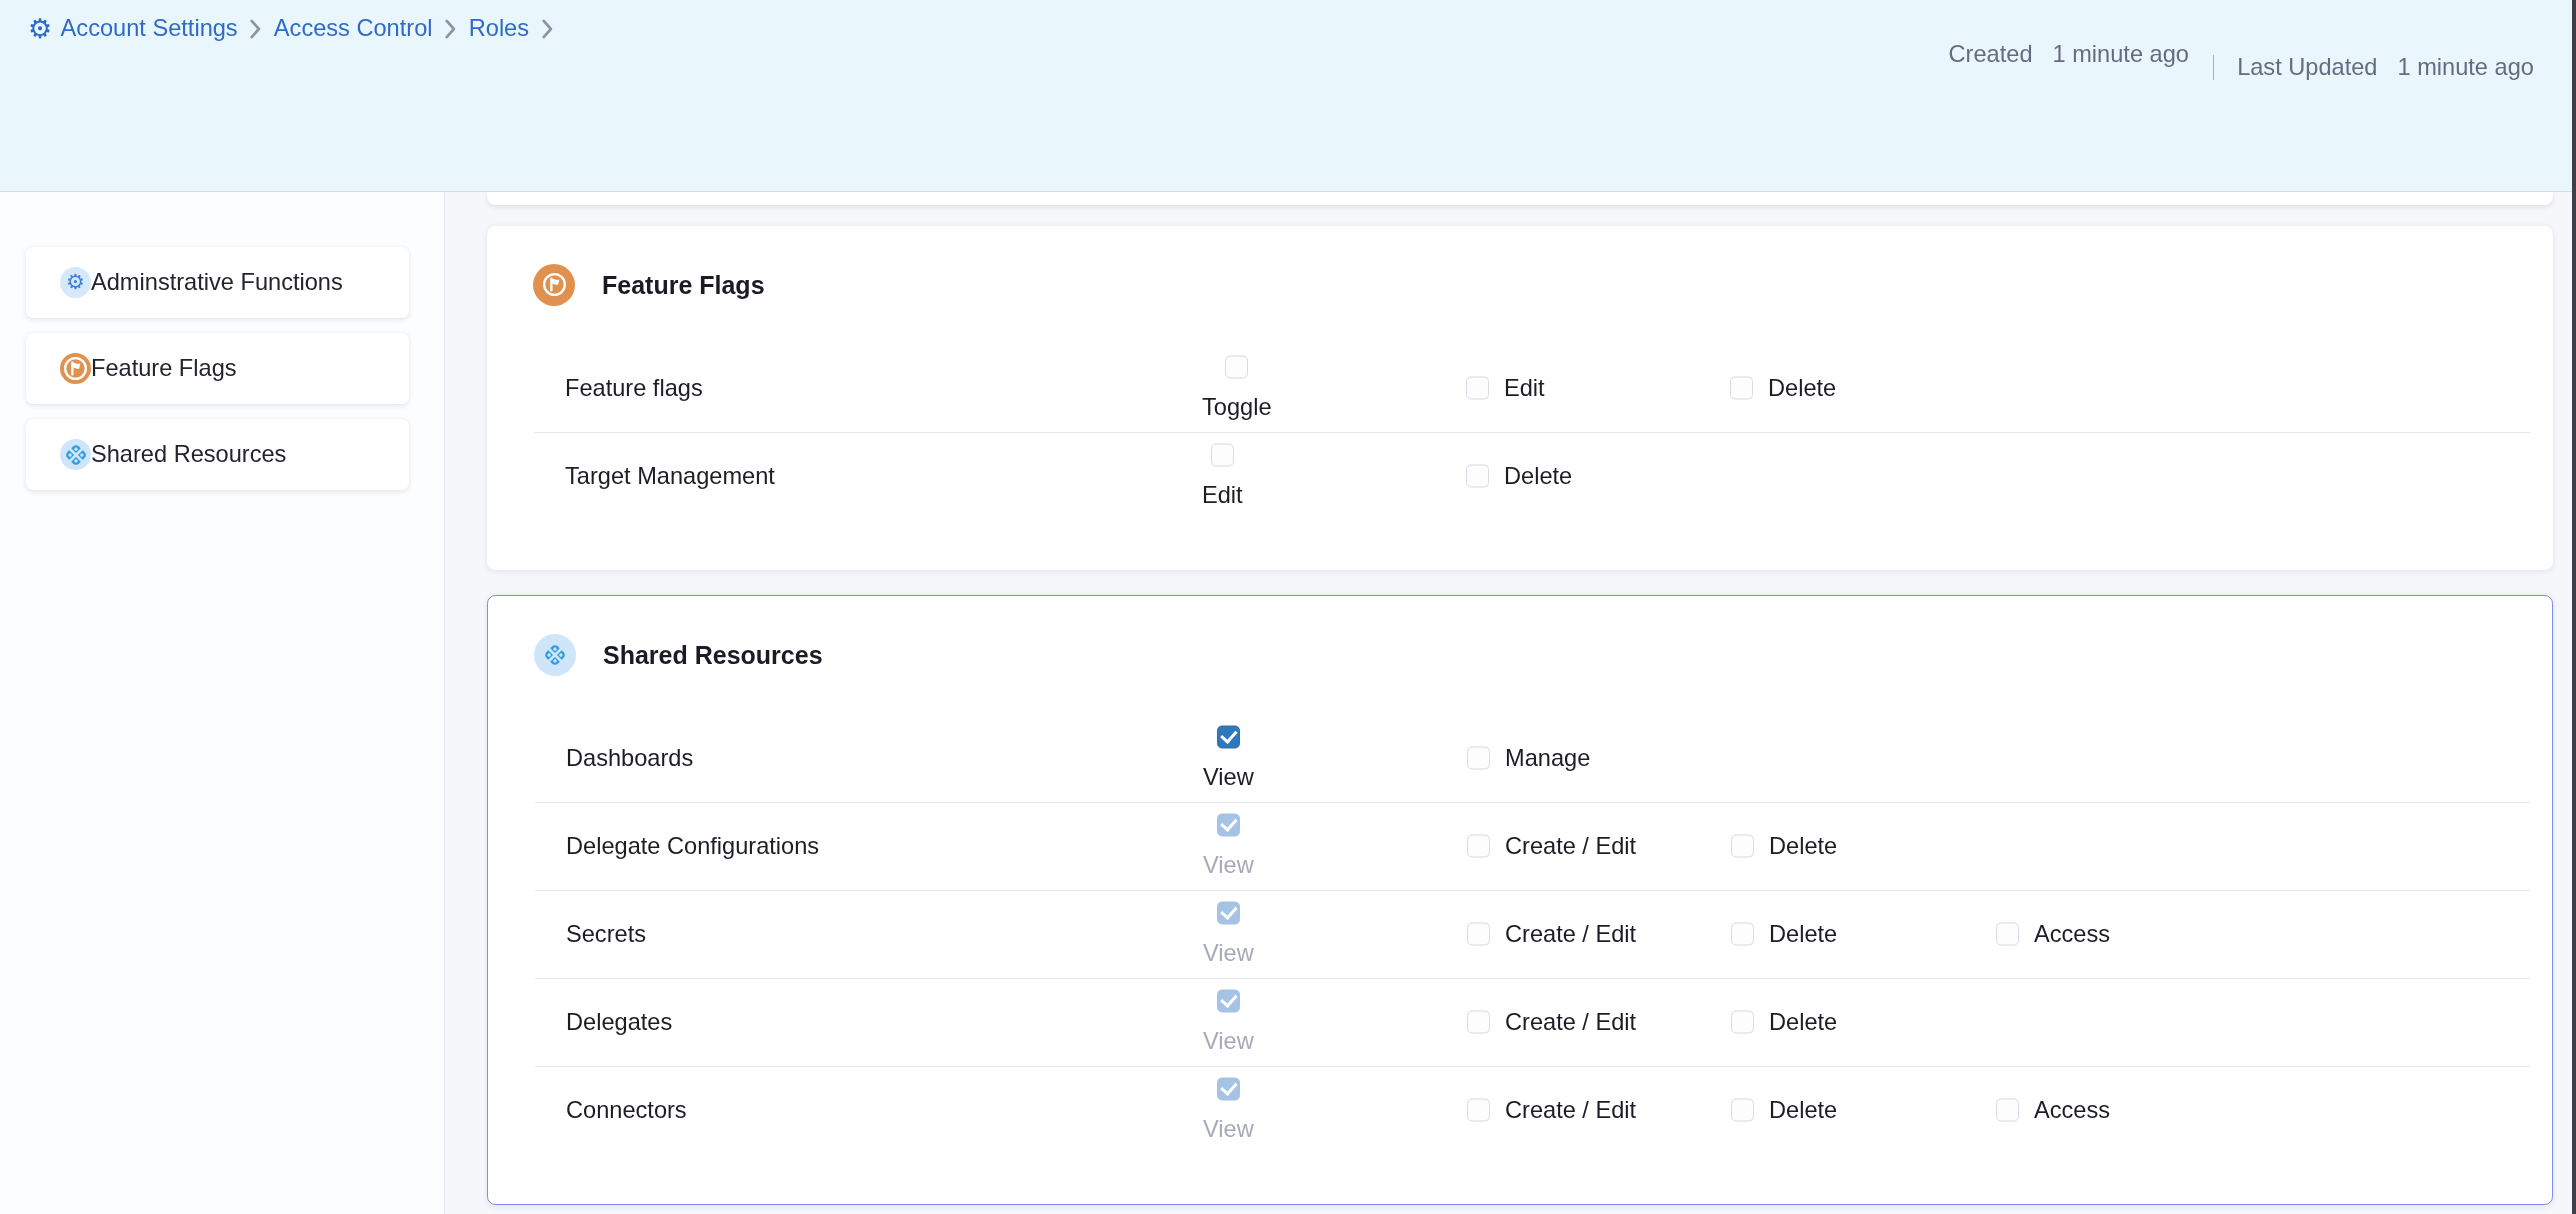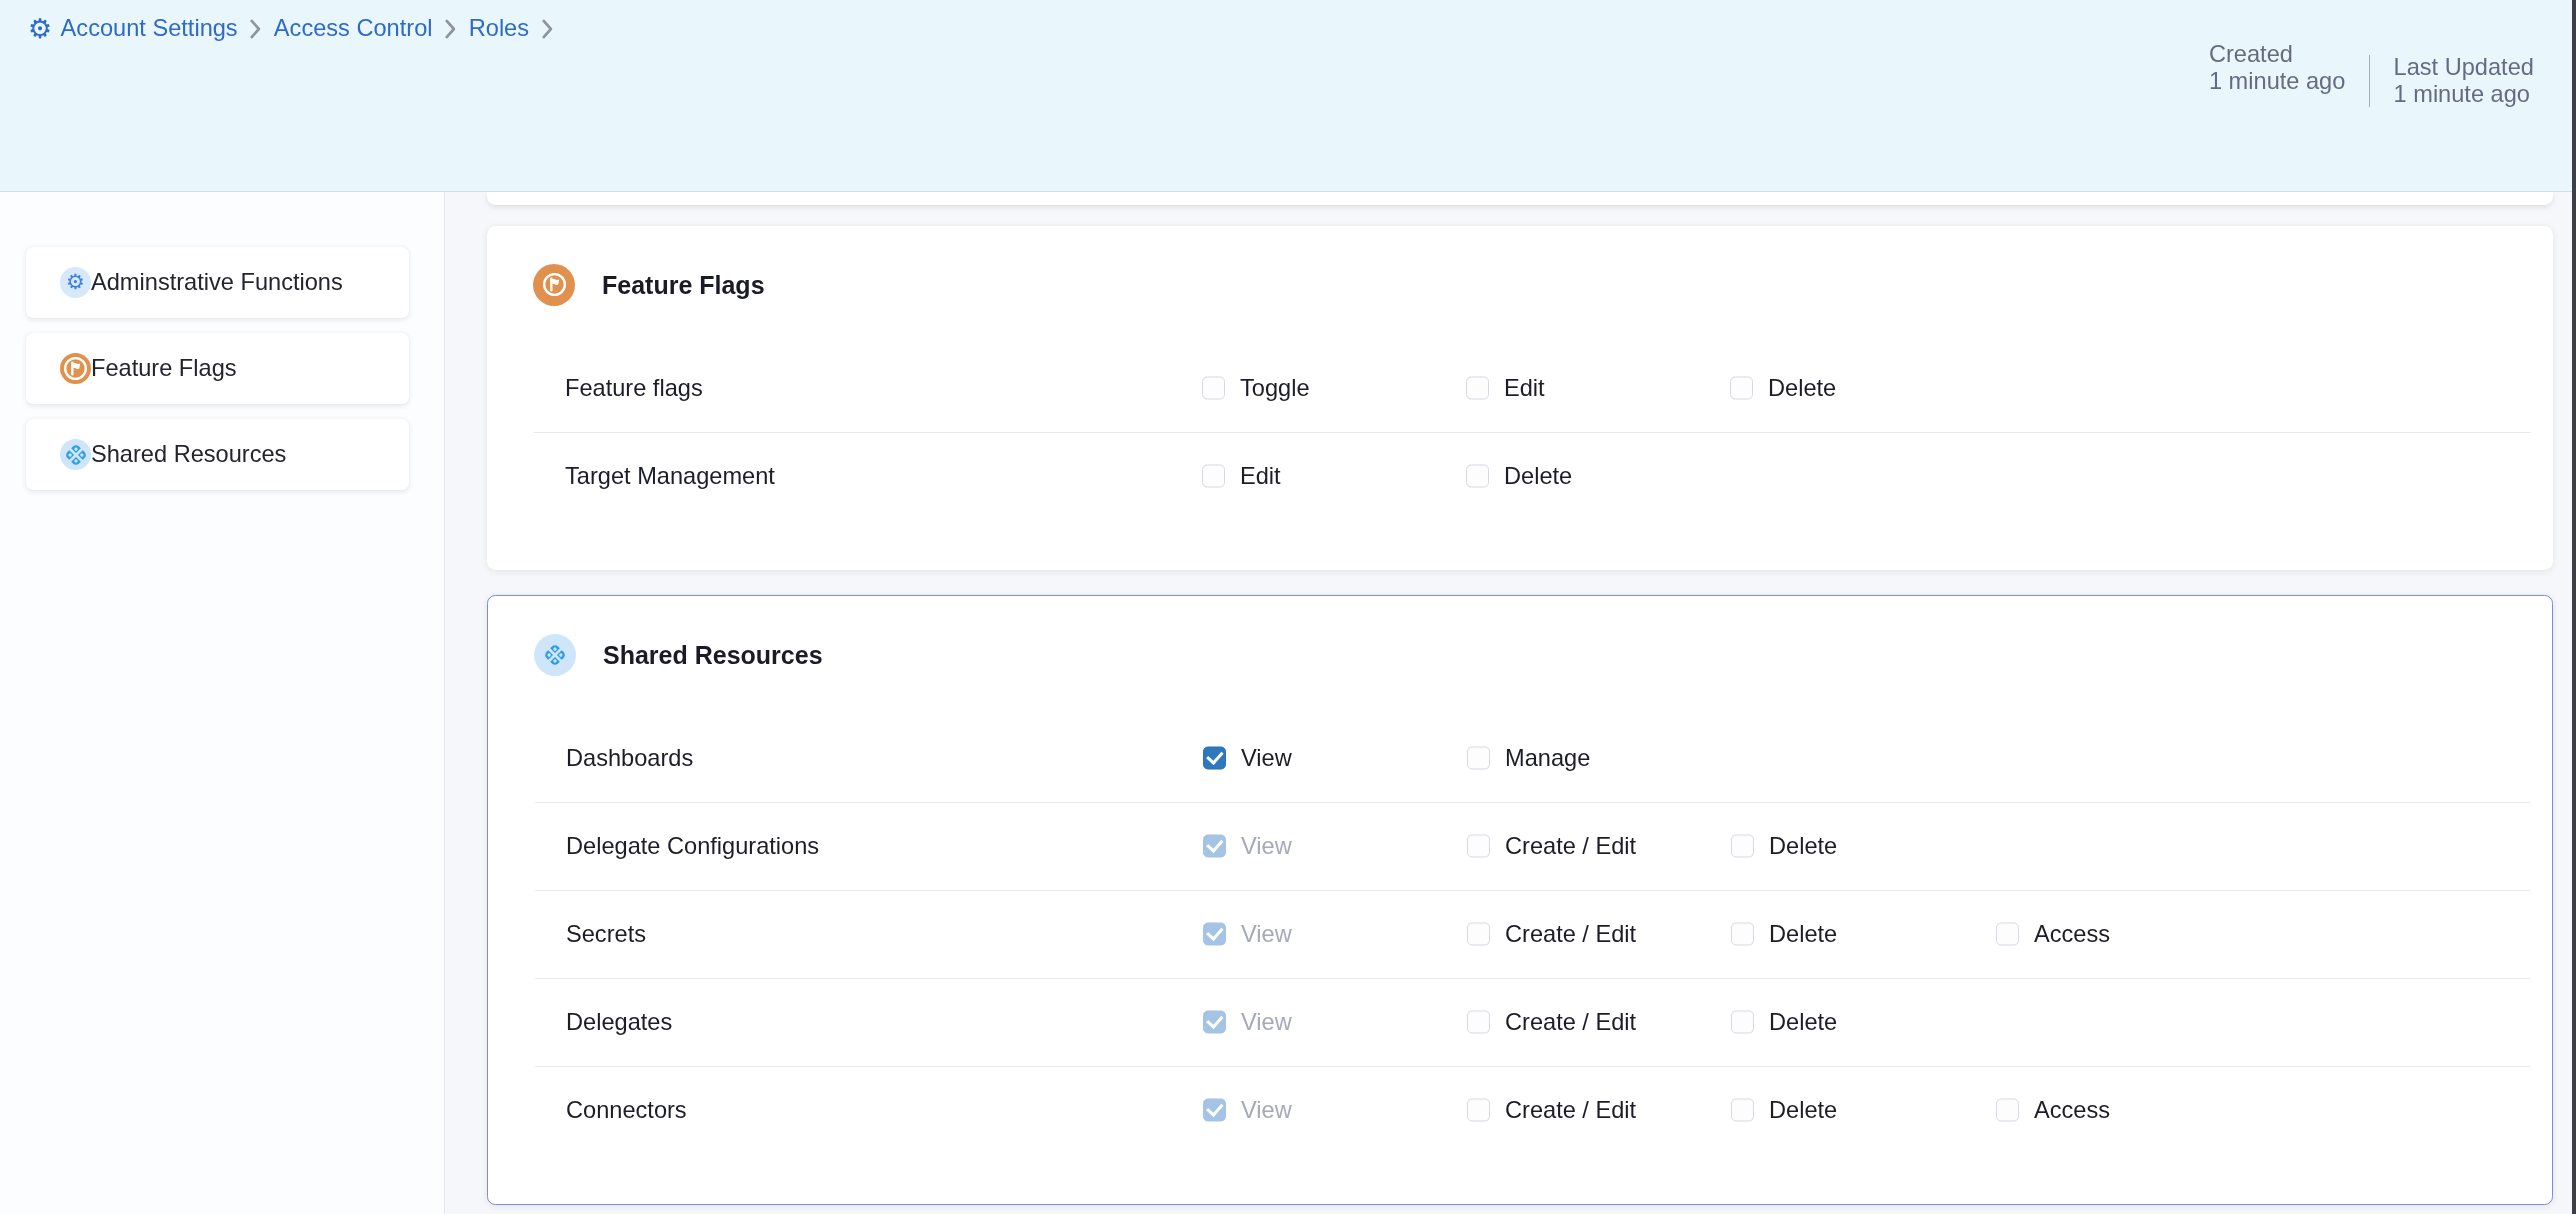--- a/index.html
+++ b/index.html
@@ -10,21 +10,21 @@
   
   .hdr { position:absolute; left:0; top:0; width:100%; height:192px; background:#e9f6fc; border-bottom:1.7px solid #d5dae3; z-index:3; }
   .breadcrumb { position:absolute; left:28px; top:15px; display:flex; align-items:center; gap:11.8px; }
   .crumb { display:flex; align-items:center; gap:8.4px; color:#2e6ac8; font-size:23.6px; cursor:pointer; text-decoration:none; }
   .crumb-gear { font-family:"DejaVu Sans",sans-serif; font-size:27px; line-height:27px; color:#2e6ac8; }
   .crumb-sep { display:flex; align-items:center; }
   .title-row { position:absolute; left:26px; top:75px; display:flex; align-items:center; }
   .title-icon { width:61px; height:61px; }
   .page-title { margin-left:33px; font-size:28px; font-weight:700; color:#16161f; letter-spacing:0.2px; }
   .meta { position:absolute; right:18.5px; top:42px; display:flex; }
-  .meta-col { display:flex; flex-direction:column; gap:2px; padding:0 23.6px; }
+  .meta-col { display:flex; flex-direction:row; gap:20px; padding:0 23.6px; }
   .meta-col + .meta-col { border-left:1.7px solid #a9adbe;margin-top:13px; }
   .meta-label, .meta-value { font-size:23.6px; color:#676b82; line-height:25px; white-space:nowrap; }
 
   
   .sidebar { position:absolute; left:0; top:192px; width:445px; height:1023px; background:#fcfdff; border-right:1.7px solid #e4e7ee; z-index:2; padding-top:55px; }
   .side-item { width:383px; height:71px; margin:0 0 15px 26px; background:#ffffff; border-radius:6.7px;
                box-shadow:0 1.7px 5px rgba(40,41,61,0.10), 0 0 0.8px rgba(40,41,61,0.08);
                display:flex; align-items:center; cursor:pointer; }
   .side-badge { width:31px; height:31px; border-radius:50%; margin-left:34px; flex:0 0 auto;
                 display:flex; align-items:center; justify-content:center; }
@@ -40,21 +40,21 @@
   .perm-card.selected { border:1.7px solid #7d8ce8; }
   .card-head { position:relative; height:118px; }
   .card-badge { position:absolute; left:46px; top:50%; transform:translateY(-50%); width:42px; height:42px;
                 border-radius:50%; display:flex; align-items:center; justify-content:center; }
   .card-title { position:absolute; left:115px; top:50%; transform:translateY(-50%);
                 font-size:25px; font-weight:700; color:#1b1b26; }
   .perm-row { position:relative; height:88px; }
   .perm-row + .perm-row::before { content:""; position:absolute; left:47px; right:22px; top:0; height:1.7px; background:#e7e9f1; }
   .row-label { position:absolute; left:78px; top:50%; transform:translateY(-50%); font-size:23.6px; color:#1d1d27; }
   .perm { position:absolute; top:50%; transform:translateY(-50%); display:flex; align-items:center; gap:15px; cursor:pointer; }
-  .perm.c0 { left:715px; } .perm.c1 { left:979px; } .perm.c2 { left:1243px; } .perm.c3 { left:1508px;justify-content:flex-end; }
+  .perm.c0 { left:715px;flex-direction:column; } .perm.c1 { left:979px; } .perm.c2 { left:1243px; } .perm.c3 { left:1508px;justify-content:flex-end; }
   .checkbox { width:23px; height:23px; border-radius:5px; border:1.7px solid #d7d9e4; background:#fdfdfe; position:relative; flex:0 0 auto; }
   .checkbox.checked { background:#2e79be; border-color:#2a6faf; }
   .checkbox.checked.disabled { background:#a5c3e4; border-color:#a5c3e4; }
   .checkbox.checked::after { content:""; position:absolute; left:5.9px; top:1.7px; width:6.7px; height:11.8px;
                              border:solid #ffffff; border-width:0 3.4px 3.4px 0; transform:rotate(42deg); }
   .perm-label { font-size:23.6px; color:#1d1d27; white-space:nowrap; }
   .perm-label.disabled { color:#a6a9b8; }
 
   .scrollbar { position:absolute; right:0; top:0; width:4.2px; height:100%; background:#3e3e46; z-index:9; cursor:pointer; }
 </style>

